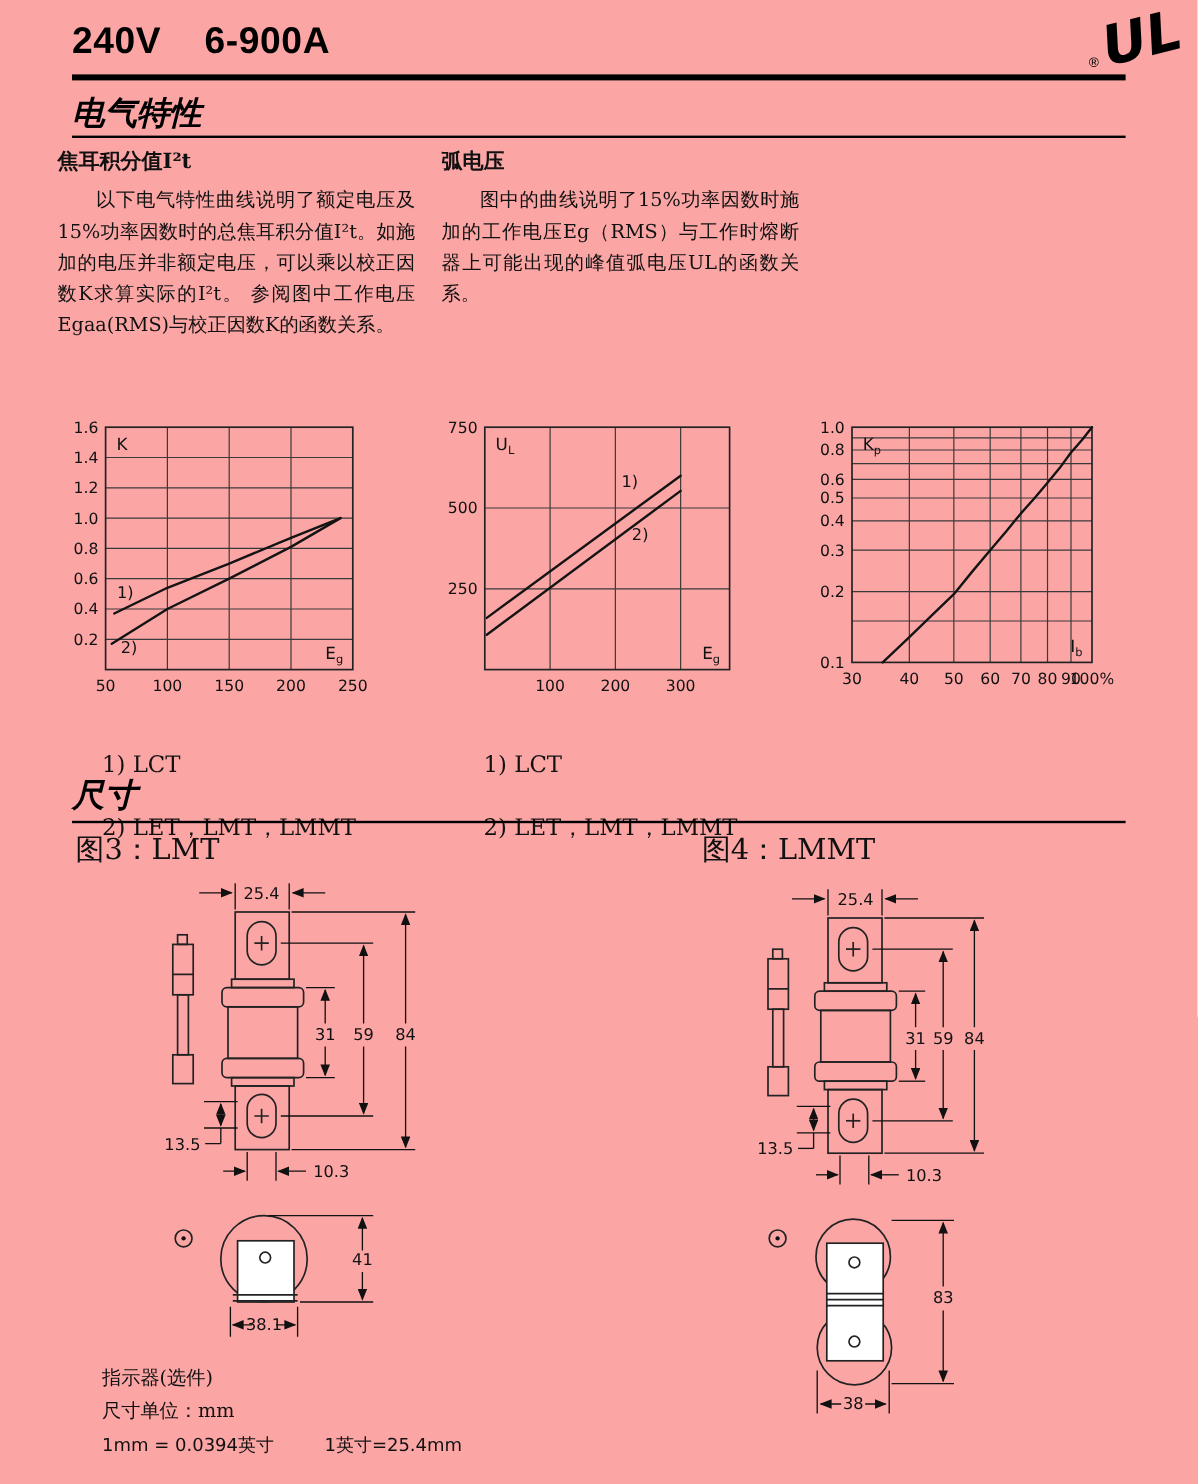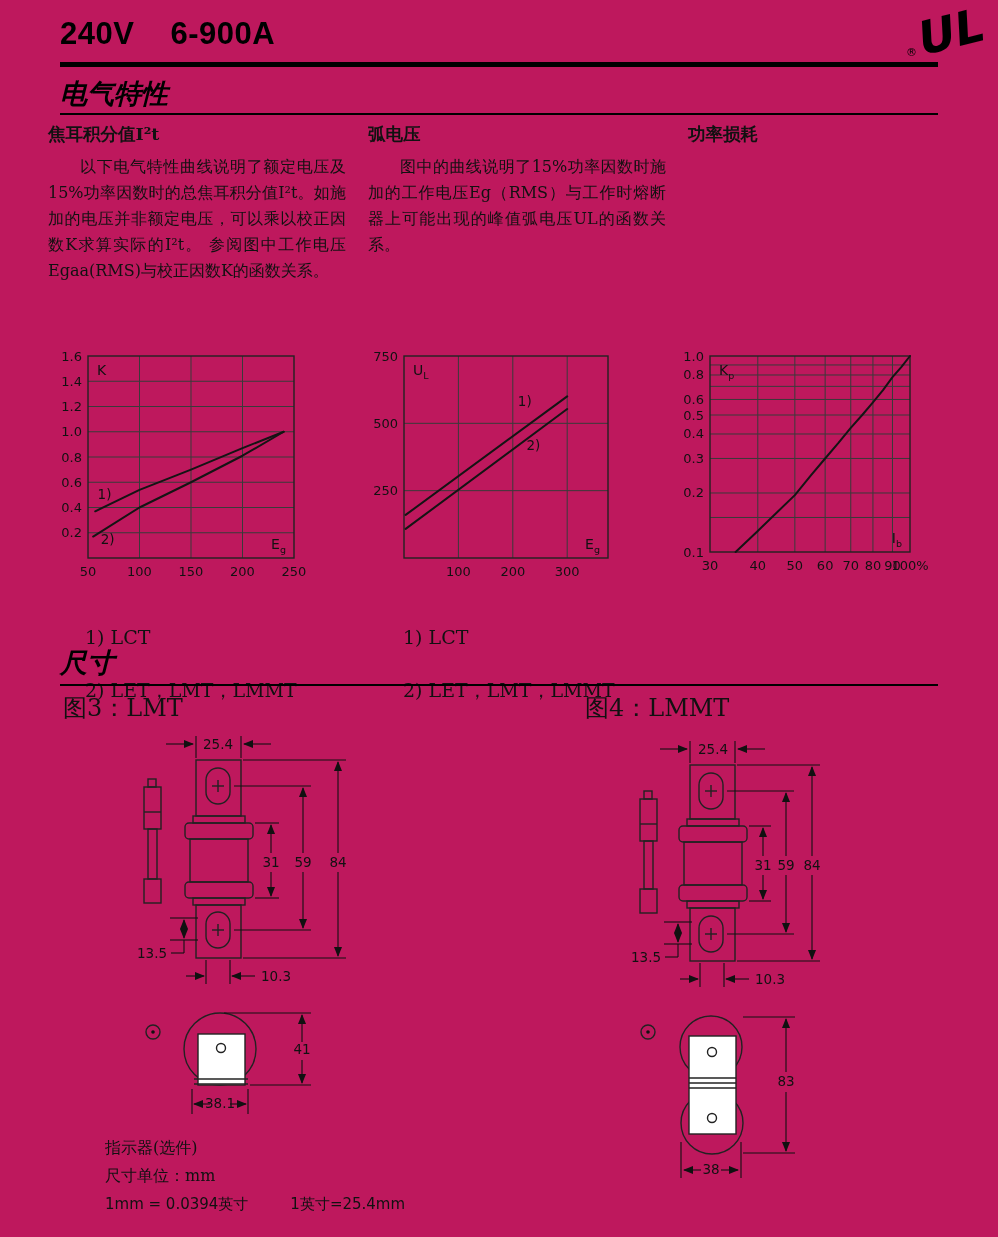--- a/index.html
+++ b/index.html
@@ -1,16 +1,16 @@
 <!DOCTYPE html>
 <html><head>
 <meta charset="utf-8">
 <style>
   html,body{margin:0;padding:0;background:#fff;}
-  .page{position:relative;width:998px;height:1237px;background:#be185d;overflow:hidden;
+  .page{position:relative;width:998px;height:1237px;background:#fca5a5;overflow:hidden;
         font-family:"DejaVu Serif","Liberation Serif",serif;color:#111;}
   .abs{position:absolute;}
   
   .title-row{position:absolute;left:60px;top:16px;width:878px;}
   h1{margin:0;font-family:"Liberation Sans","DejaVu Sans",sans-serif;
      font-weight:700;font-size:31px;letter-spacing:.5px;color:#000;}
   h1 .gap{margin-left:36px;}
   .ul-logo{position:absolute;left:898px;top:2px;width:92px;height:62px;}
   .rule-thick{position:absolute;left:60px;top:62px;width:878px;height:5px;background:#000;}
   .rule-thin{position:absolute;left:60px;width:878px;height:2px;background:#000;}
@@ -24,21 +24,21 @@
   .chart{position:absolute;}
   .legend{position:absolute;font-size:19px;line-height:17.5px;white-space:pre;}
   
   .figlabel{position:absolute;font-size:24px;}
   .drawing{position:absolute;}
   .geo{fill:none;stroke:#222;stroke-width:1.4;}
   .geow{fill:#fff;stroke:#222;stroke-width:1.4;}
   .dim{stroke:#111;stroke-width:1.1;fill:none;}
   .dimt{font:13.5px "DejaVu Sans","Liberation Sans",sans-serif;fill:#111;}
   
-  .footer{position:absolute;left:85px;top:1134px;font-size:16px;line-height:28px;margin-left:20px;}
+  .footer{position:absolute;left:85px;top:1134px;font-size:16px;line-height:28px;}
   .footer .conv{font-family:"DejaVu Sans","Liberation Sans",sans-serif;font-size:15px;}
   .footer .conv .sp{display:inline-block;width:42px;}
 </style>
 </head>
 <body>
 
 <div class="page">
 
   <div class="title-row">
     <h1><span>240V</span><span class="gap">6-900A</span></h1>
@@ -59,21 +59,20 @@
   <div class="columns">
     <div class="col">
       <h3>焦耳积分值I²t</h3>
       <p>以下电气特性曲线说明了额定电压及15%功率因数时的总焦耳积分值I²t。如施加的电压并非额定电压，可以乘以校正因数K求算实际的I²t。 参阅图中工作电压Egaa(RMS)与校正因数K的函数关系。</p>
     </div>
     <div class="col">
       <h3>弧电压</h3>
       <p>图中的曲线说明了15%功率因数时施加的工作电压Eg（RMS）与工作时熔断器上可能出现的峰值弧电压UL的函数关系。</p>
     </div>
     <div class="col">
-      <h3>功率损耗</h3>
     </div>
   </div>
 
   <svg id="chart-0" class="chart" style="left:48px;top:346px;" width="260" height="240">
       <line x1="91.5" y1="10" x2="91.5" y2="212" stroke="#3a3a3a" stroke-width="1"></line>
       <line x1="143" y1="10" x2="143" y2="212" stroke="#3a3a3a" stroke-width="1"></line>
       <line x1="194.5" y1="10" x2="194.5" y2="212" stroke="#3a3a3a" stroke-width="1"></line>
       <line x1="40" y1="186.75" x2="246" y2="186.75" stroke="#3a3a3a" stroke-width="1"></line>
       <line x1="40" y1="161.5" x2="246" y2="161.5" stroke="#3a3a3a" stroke-width="1"></line>
       <line x1="40" y1="136.25" x2="246" y2="136.25" stroke="#3a3a3a" stroke-width="1"></line>

